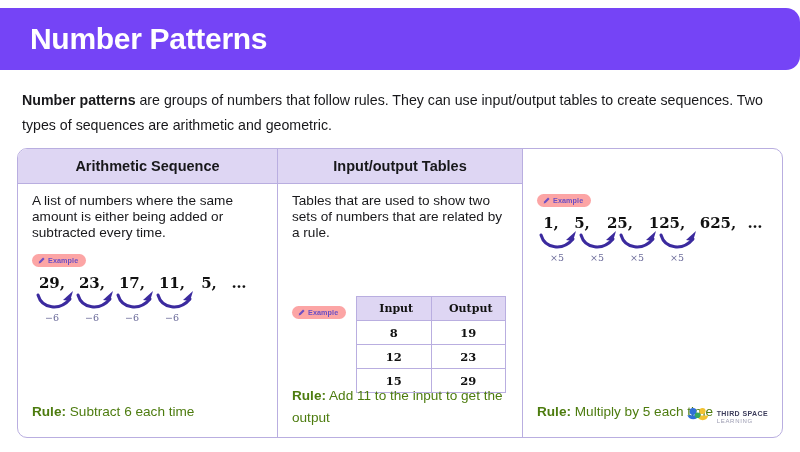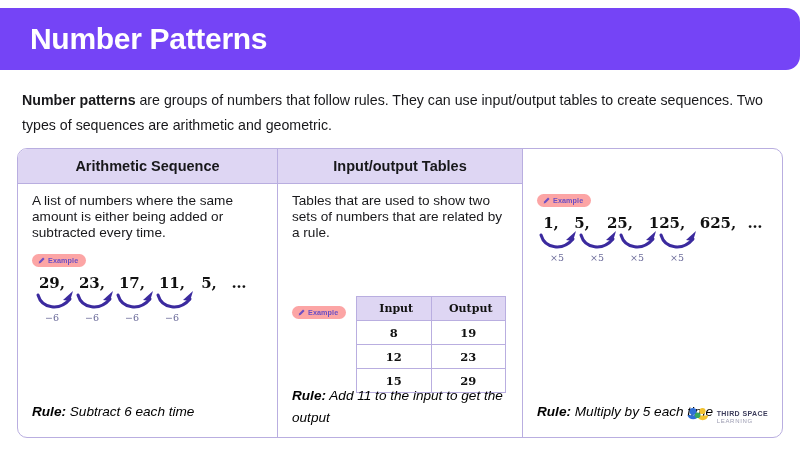--- a/index.html
+++ b/index.html
@@ -140,22 +140,21 @@
   .ops-row span { text-align: center; }
 
   
   .rule {
     position: absolute;
     left: 14px;
     bottom: 14px;
     right: 16px;
     font-size: 13.6px;
     line-height: 22px;
-    color: #000000;
-    font-style: italic;
+    color: #4d7c0f;
   }
   .rule b { font-weight: bold; }
   .col-b .rule { bottom: 8px; }
 
   
   .io-table {
     position: absolute;
     left: 78px;
     top: 112px;
     width: 150px;

